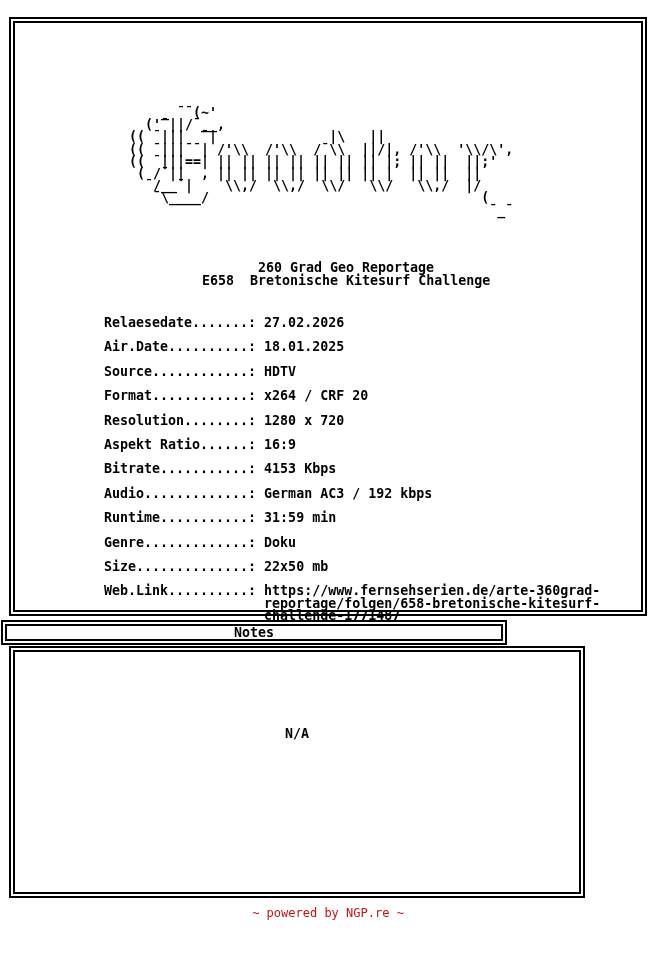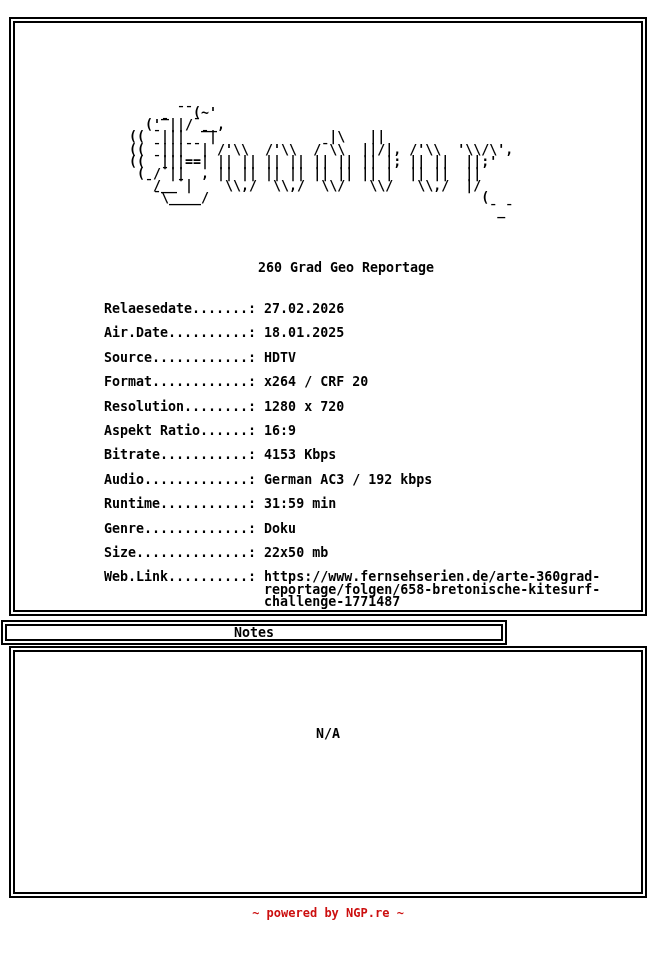--- a/index.html
+++ b/index.html
@@ -20,49 +20,50 @@
   }
   pre, .mono {
     margin:0; white-space:pre;
     font-family:"DejaVu Sans Mono","Liberation Mono",monospace;
   }
   .nfo-text { font-weight:bold; font-size:13.3px; line-height:12.2px; }
   .abs { position:absolute; }
   .ascii-logo { left:98px; top:84px; }
   .title-line1 { left:243px; top:239px; }
   .title-line2 { left:187px; top:252px; }
-  .info-block { left:89px; top:280px; }
+  .info-block { left:89px; top:294px; }
   .notes-title {
     position:absolute; left:0; right:0; top:0; bottom:0;
     display:flex; align-items:center; justify-content:center;
     font-weight:bold; font-size:13.3px;
   }
   .na-text { left:0; right:0; top:74px; text-align:center; font-weight:bold; font-size:13.3px; }
   .footer { position:absolute; left:0; right:0; top:905px; text-align:center; color:#cc0f0f; }
-  .footer .mono { font-size:12px; line-height:16px; font-weight:bold; }
+  .footer .mono { font-size:12px; line-height:16px; font-weight:normal; }
 </style>
 </head>
 <body>
 
 <div class="page">
 
   <div class="dbox" style="left:9px; top:17px; width:638px; height:599px;">
     <div class="dbox-inner">
 
       <pre class="abs nfo-text ascii-logo">      _ ¯¯(~'
     ('¯||/¯__,
   (( ¯|||  ¯|              |\   ||
   (( ¯|||¯¯| /'\\  /'\\  /¯\\  ||/|, /'\\  '\\/\',
   (( ¯|||==| || || || || || || || |; || ||  ||;'
    ( /¯||  , || || || || || || || |  || ||  ||
     ¯/__¯|    \\,/  \\,/  \\/   \\/   \\,/  |/
      ¯\____/                                  (
                                                ¯_¯</pre>
 
       <div class="abs mono nfo-text title-line1">260 Grad Geo Reportage</div>
+      <div class="abs mono nfo-text title-line2">E658  Bretonische Kitesurf Challenge</div>
 
       <pre class="abs nfo-text info-block">Relaesedate.......: 27.02.2026
 
 Air.Date..........: 18.01.2025
 
 Source............: HDTV
 
 Format............: x264 / CRF 20
 
 Resolution........: 1280 x 720
@@ -85,21 +86,21 @@
 
     </div>
   </div>
 
   <div class="dbox" style="left:1px; top:620px; width:506px; height:25px;">
     <div class="dbox-inner">
       <div class="notes-title mono">Notes</div>
     </div>
   </div>
 
-  <div class="dbox" style="left:9px; top:646px; width:638px; height:252px;">
+  <div class="dbox" style="left:9px; top:646px; width:576px; height:252px;">
     <div class="dbox-inner">
       <div class="abs mono na-text">N/A</div>
     </div>
   </div>
 
   <div class="footer">
     <div class="mono">~ powered by NGP.re ~</div>
   </div>
 
 </div>

